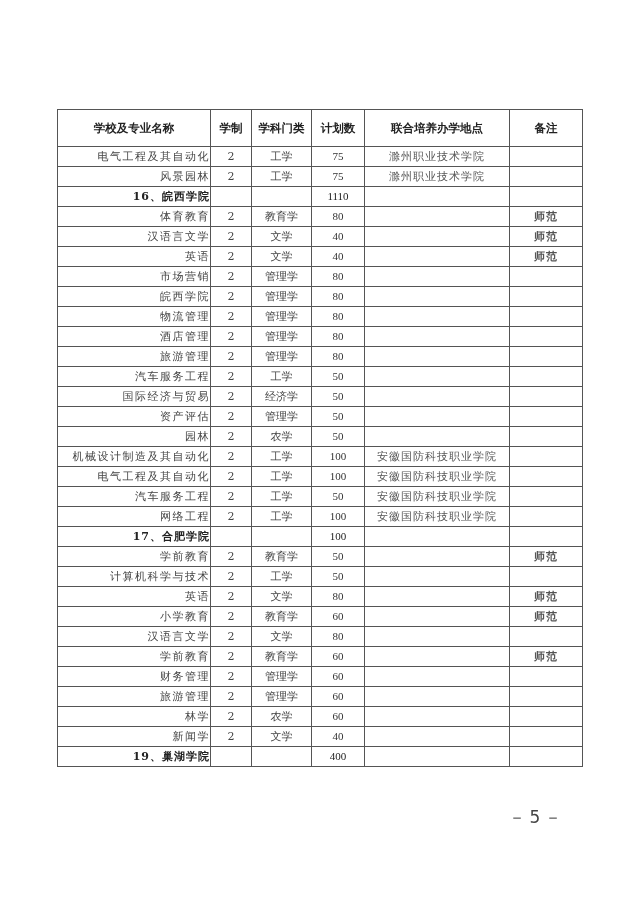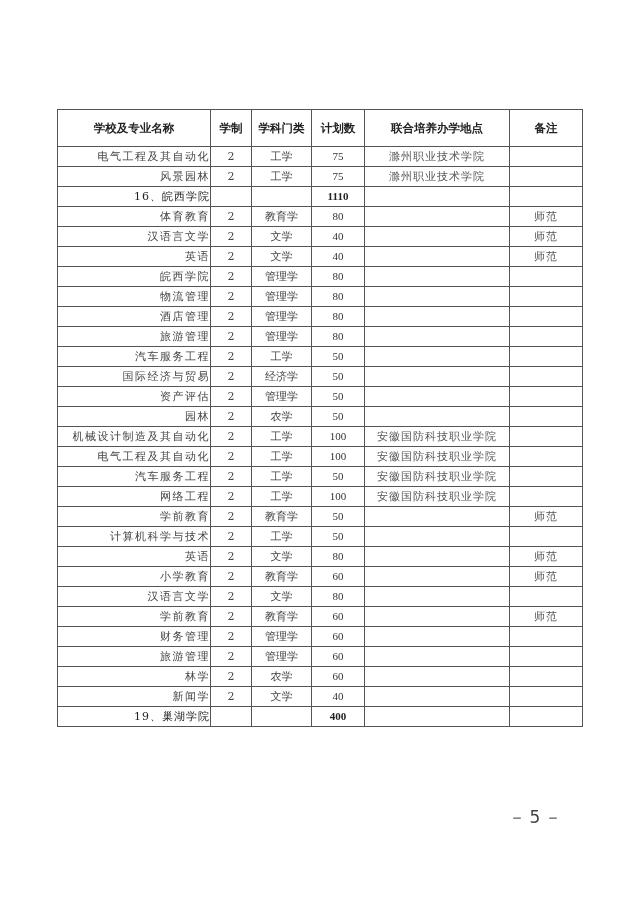--- a/index.html
+++ b/index.html
@@ -8,24 +8,24 @@
   table.plan { position:absolute; left:57px; top:109px; width:525px;
                border-collapse:collapse; table-layout:fixed;border-radius:16px; }
   table.plan td, table.plan th { border:1px solid #555; padding:0; font-size:11px;
                height:19px; line-height:19px; white-space:nowrap; overflow:hidden; }
   table.plan th { height:36px; font-weight:bold; font-size:11.5px; text-align:center; color:#222; }
   col.c1 { width:153px; } col.c2 { width:41px; } col.c3 { width:60px; }
   col.c4 { width:53px; } col.c5 { width:145px; } col.c6 { width:73px; }
   td.name { padding-left:10px; text-align:right; letter-spacing:1.5px; color:#444; }
   td.ctr { text-align:center; color:#444; }
   td.num { text-align:center; font-family:"Liberation Serif", serif; font-size:12px; color:#333; }
-  tr.school td.name { padding-left:3px; font-weight:normal; letter-spacing:1px; color:#222; }
-  tr.school td.num { font-weight:bold; color:#222; }
+  tr.school td.name { padding-left:3px; font-weight:bold; letter-spacing:1px; color:#222; }
+  tr.school td.num { font-weight:normal; color:#222; }
   td.loc { text-align:center; letter-spacing:1px; color:#555; }
-  td.note { text-align:center; color:#555; letter-spacing:1px; }
+  td.note { text-align:center; color:#555; letter-spacing:1px;font-weight:bold; }
   .page-num { position:absolute; left:507px; top:806px; width:60px; text-align:center;
               font-family:"DejaVu Sans", sans-serif; font-size:17px; color:#444; letter-spacing:4px; }
 </style>
 </head>
 <body>
 
 <table class="plan">
   <colgroup>
       <col class="c1">
       <col class="c2">
@@ -87,20 +87,28 @@
       </tr>
       <tr class="major">
         <td class="name">英语</td>
         <td class="ctr">2</td>
         <td class="ctr">文学</td>
         <td class="num">40</td>
         <td class="loc"></td>
         <td class="note">师范</td>
       </tr>
       <tr class="major">
+        <td class="name">市场营销</td>
+        <td class="ctr">2</td>
+        <td class="ctr">管理学</td>
+        <td class="num">80</td>
+        <td class="loc"></td>
+        <td class="note"></td>
+      </tr>
+      <tr class="major">
         <td class="name">皖西学院</td>
         <td class="ctr">2</td>
         <td class="ctr">管理学</td>
         <td class="num">80</td>
         <td class="loc"></td>
         <td class="note"></td>
       </tr>
       <tr class="major">
         <td class="name">物流管理</td>
         <td class="ctr">2</td>
@@ -180,20 +188,28 @@
         <td class="num">50</td>
         <td class="loc">安徽国防科技职业学院</td>
         <td class="note"></td>
       </tr>
       <tr class="major">
         <td class="name">网络工程</td>
         <td class="ctr">2</td>
         <td class="ctr">工学</td>
         <td class="num">100</td>
         <td class="loc">安徽国防科技职业学院</td>
+        <td class="note"></td>
+      </tr>
+      <tr class="school">
+        <td class="name">17、合肥学院</td>
+        <td class="ctr"></td>
+        <td class="ctr"></td>
+        <td class="num">100</td>
+        <td class="loc"></td>
         <td class="note"></td>
       </tr>
       <tr class="major">
         <td class="name">学前教育</td>
         <td class="ctr">2</td>
         <td class="ctr">教育学</td>
         <td class="num">50</td>
         <td class="loc"></td>
         <td class="note">师范</td>
       </tr>

